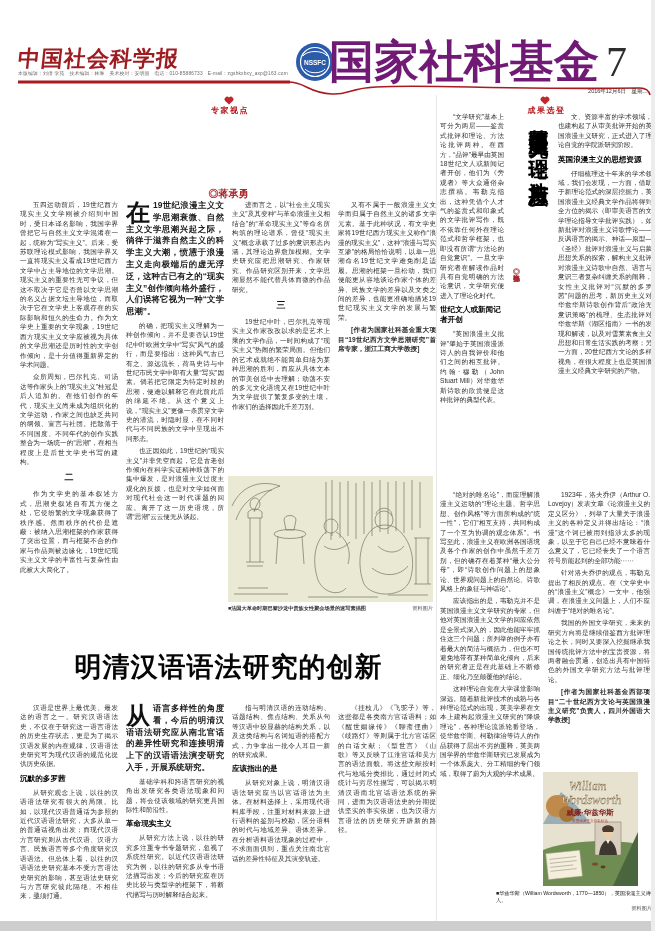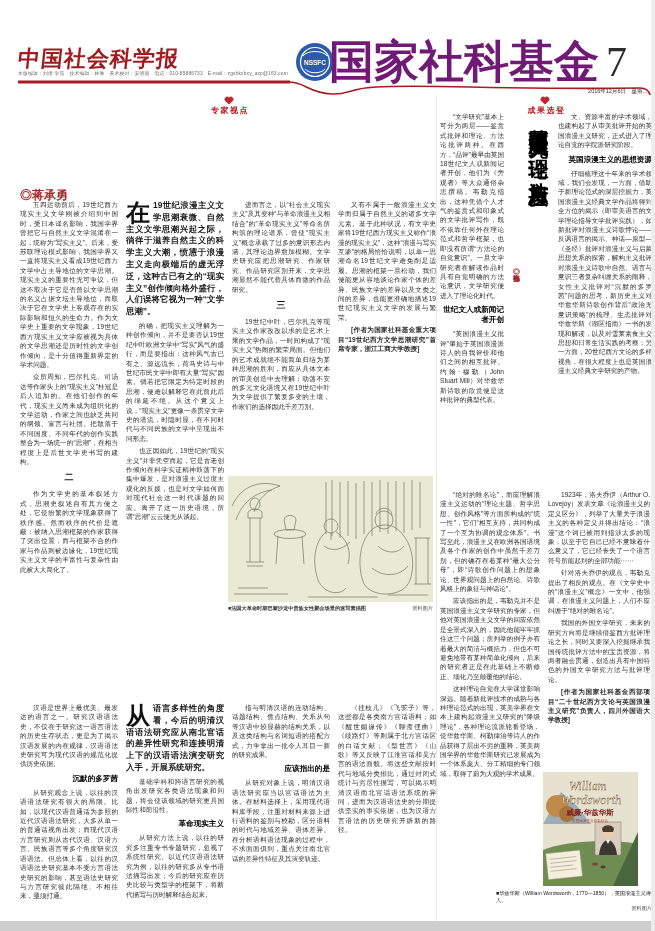--- a/index.html
+++ b/index.html
@@ -11,28 +11,28 @@
   .nssfc{position:absolute;left:295px;top:42px;}
   .banner-title{position:absolute;left:329px;top:38px;width:272px;font-family:"Liberation Serif",serif;font-weight:700;font-size:45px;line-height:48px;color:#701a75;letter-spacing:0px;white-space:nowrap;}
   .pageno{position:absolute;left:606px;top:40px;font-family:"Liberation Serif",serif;font-size:42px;line-height:44px;color:#2e2e2e;}
   .dateline{position:absolute;left:510px;top:88px;width:138px;text-align:right;font-size:5.5px;color:#333;}
   
   .tagrow{position:absolute;display:flex;align-items:center;flex-direction:column;}
   .tagrow .lbl{font-size:8px;font-weight:700;color:#b5191e;letter-spacing:1.5px;margin-left:3px;}
   .tagrow .ln{flex:1;border-top:1px solid #dcb6b6;margin-left:5px;}
   
   .h-a1{position:absolute;left:20px;top:108px;width:417px;text-align:center;font-weight:900;font-size:34px;line-height:37px;color:#060606;letter-spacing:1px;}
-  .byline{position:absolute;font-size:12px;font-weight:700;color:#a8262a;}
+  .byline{position:absolute;text-align:center;font-size:10px;font-weight:700;color:#a8262a;}
   .h-a3{position:absolute;left:20px;top:652px;width:417px;text-align:center;font-weight:900;font-size:27px;line-height:30px;color:#060606;letter-spacing:1px;}
   
   .bt p{margin:0 0 3px;font-size:6.6px;line-height:9.4px;text-align:justify;color:#2e2e2e;text-indent:13px;}
   .bt p.lead{font-weight:700;font-size:8.4px;line-height:11.8px;color:#1b1b1b;text-indent:0;}
   .dropcap{float:left;font-size:24px;line-height:21px;font-weight:900;margin:2px 3px 0 0;color:#111;}
   .mark{text-align:center;font-weight:700;font-size:9px;margin:5px 0;color:#111;}
-  .sub{font-weight:700;font-size:7.6px;line-height:10px;text-align:right;margin:5px 0 4px;color:#000;}
+  .sub{font-weight:700;font-size:7.6px;line-height:10px;text-align:left;margin:5px 0 4px;color:#000;}
   .note{font-weight:700;}
   .cols{position:absolute;display:flex;gap:8px;}
   .col{width:98px;height:410px;overflow:hidden;}
   .col.short{height:272px;}
   .col3{width:98px;height:215px;overflow:hidden;}
   
   .vdiv{position:absolute;left:436px;top:95px;width:1px;height:826px;background:#e8e8e8;}
   .a2row1{position:absolute;left:440px;top:112px;width:212px;height:376px;display:flex;gap:4px;}
   .a2colA{width:64px;height:376px;overflow:hidden;}
   .a2strip{position:relative;width:46px;height:376px;}
@@ -194,20 +194,21 @@
     <text x="18" y="32" font-family="Liberation Serif, serif" font-style="italic" font-size="12.5" fill="#fbf6e3" stroke="#6e5532" stroke-width="0.35">Wordsworth</text>
     <text x="47" y="43" text-anchor="middle" font-size="7.5" font-weight="bold" fill="#7d1d1d">威廉·华兹华斯</text>
     <text x="47" y="49.5" text-anchor="middle" font-size="3.6" fill="#b23330">英国浪漫主义诗歌精选</text>
   </svg>
   <div class="cap2">
     <div class="cap">■华兹华斯（William Wordsworth，1770—1850），英国浪漫主义诗人。</div>
     <div class="credit">资料图片</div>
   </div>
 
 
+  <div class="h-a3">明清汉语语法研究的创新</div>
 
   <div class="cols bt" style="left:20px;top:703px;">
     <div class="col3">
       <p>汉语是世界上最优美、最发达的语言之一。研究汉语语法史，不仅在于研究这一语言语法的历史生存状态，更是为了揭示汉语发展的内在规律，汉语语法史研究可为现代汉语的规范化提供历史依据。</p>
       <div class="sub">沉默的多罗茜</div>
       <p>从研究观念上说，以往的汉语语法研究有很大的局限。比如，以现代汉语普通话为参照的近代汉语语法研究，大多从单一的普通话视角出发；而现代汉语方言研究则从古代汉语、汉语方言、民族语言等多个角度研究汉语语法。但总体上看，以往的汉语语法史研究基本不受方言语法史研究的影响，甚至语法史研究与方言研究彼此隔绝、不相往来，亟须打通。</p>
     </div>
     <div class="col3">
       <p class="lead"><span class="dropcap">从</span><span>语言多样性的角度看，今后的明清汉语语法研究应从南北官话的差异性研究和连接明清上下的汉语语法演变研究入手，开展系统研究。</span></p>
       <p>基础学科和跨语言研究的视角出发研究各类语法现象和问题，将会使该领域的研究更具国际性和前沿性。</p>

